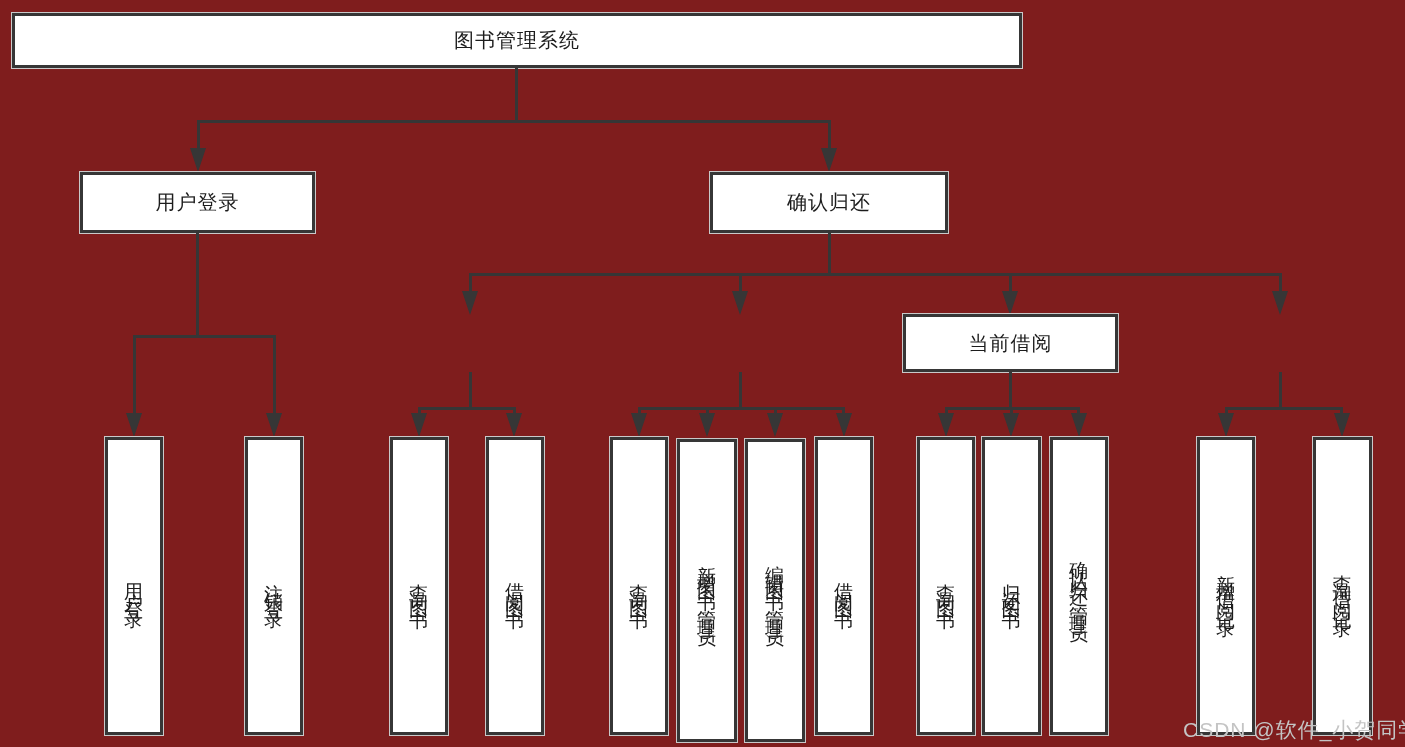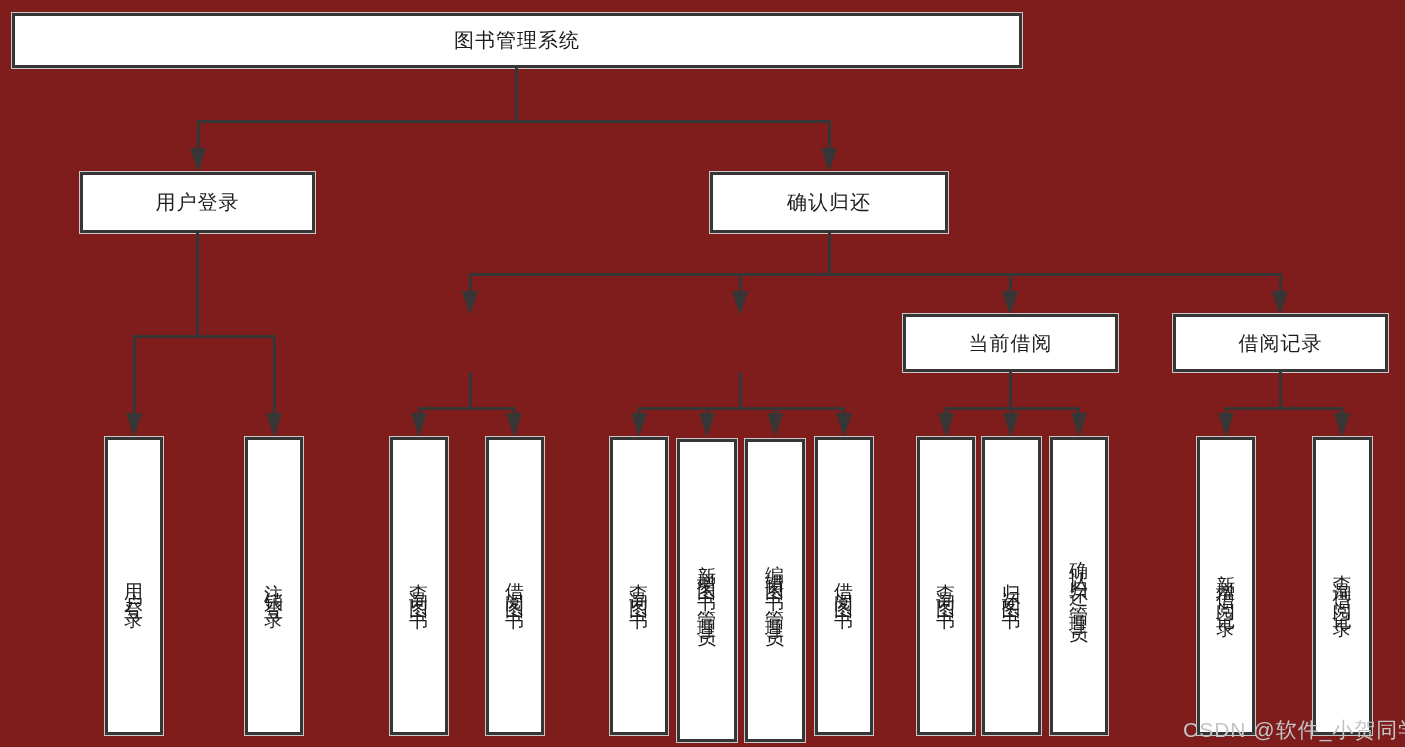--- a/index.html
+++ b/index.html
@@ -88,21 +88,20 @@
   <div class="vline" style="left:469px;top:273px;height:22px"></div>
   <div class="arrow" style="left:462px;top:291px"></div>
   <div class="vline" style="left:739px;top:273px;height:22px"></div>
   <div class="arrow" style="left:732px;top:291px"></div>
   <div class="vline" style="left:1009px;top:273px;height:22px"></div>
   <div class="arrow" style="left:1002px;top:291px"></div>
   <div class="vline" style="left:1279px;top:273px;height:22px"></div>
   <div class="arrow" style="left:1272px;top:291px"></div>
 
   <div class="box" style="left:903px;top:314px;width:215px;height:58px">当前借阅</div>
-  <div class="box" style="left:1173px;top:314px;width:215px;height:58px">借阅记录</div>
 
   <div class="vline" style="left:469px;top:372px;height:35px"></div>
   <div class="vline" style="left:739px;top:372px;height:35px"></div>
   <div class="vline" style="left:1009px;top:372px;height:35px"></div>
   <div class="vline" style="left:1279px;top:372px;height:35px"></div>
 
   <div class="hline" style="left:418px;top:407px;width:98px"></div>
   <div class="vline" style="left:418px;top:407px;height:10px"></div>
   <div class="arrow" style="left:411px;top:413px"></div>
   <div class="vline" style="left:513px;top:407px;height:10px"></div>

